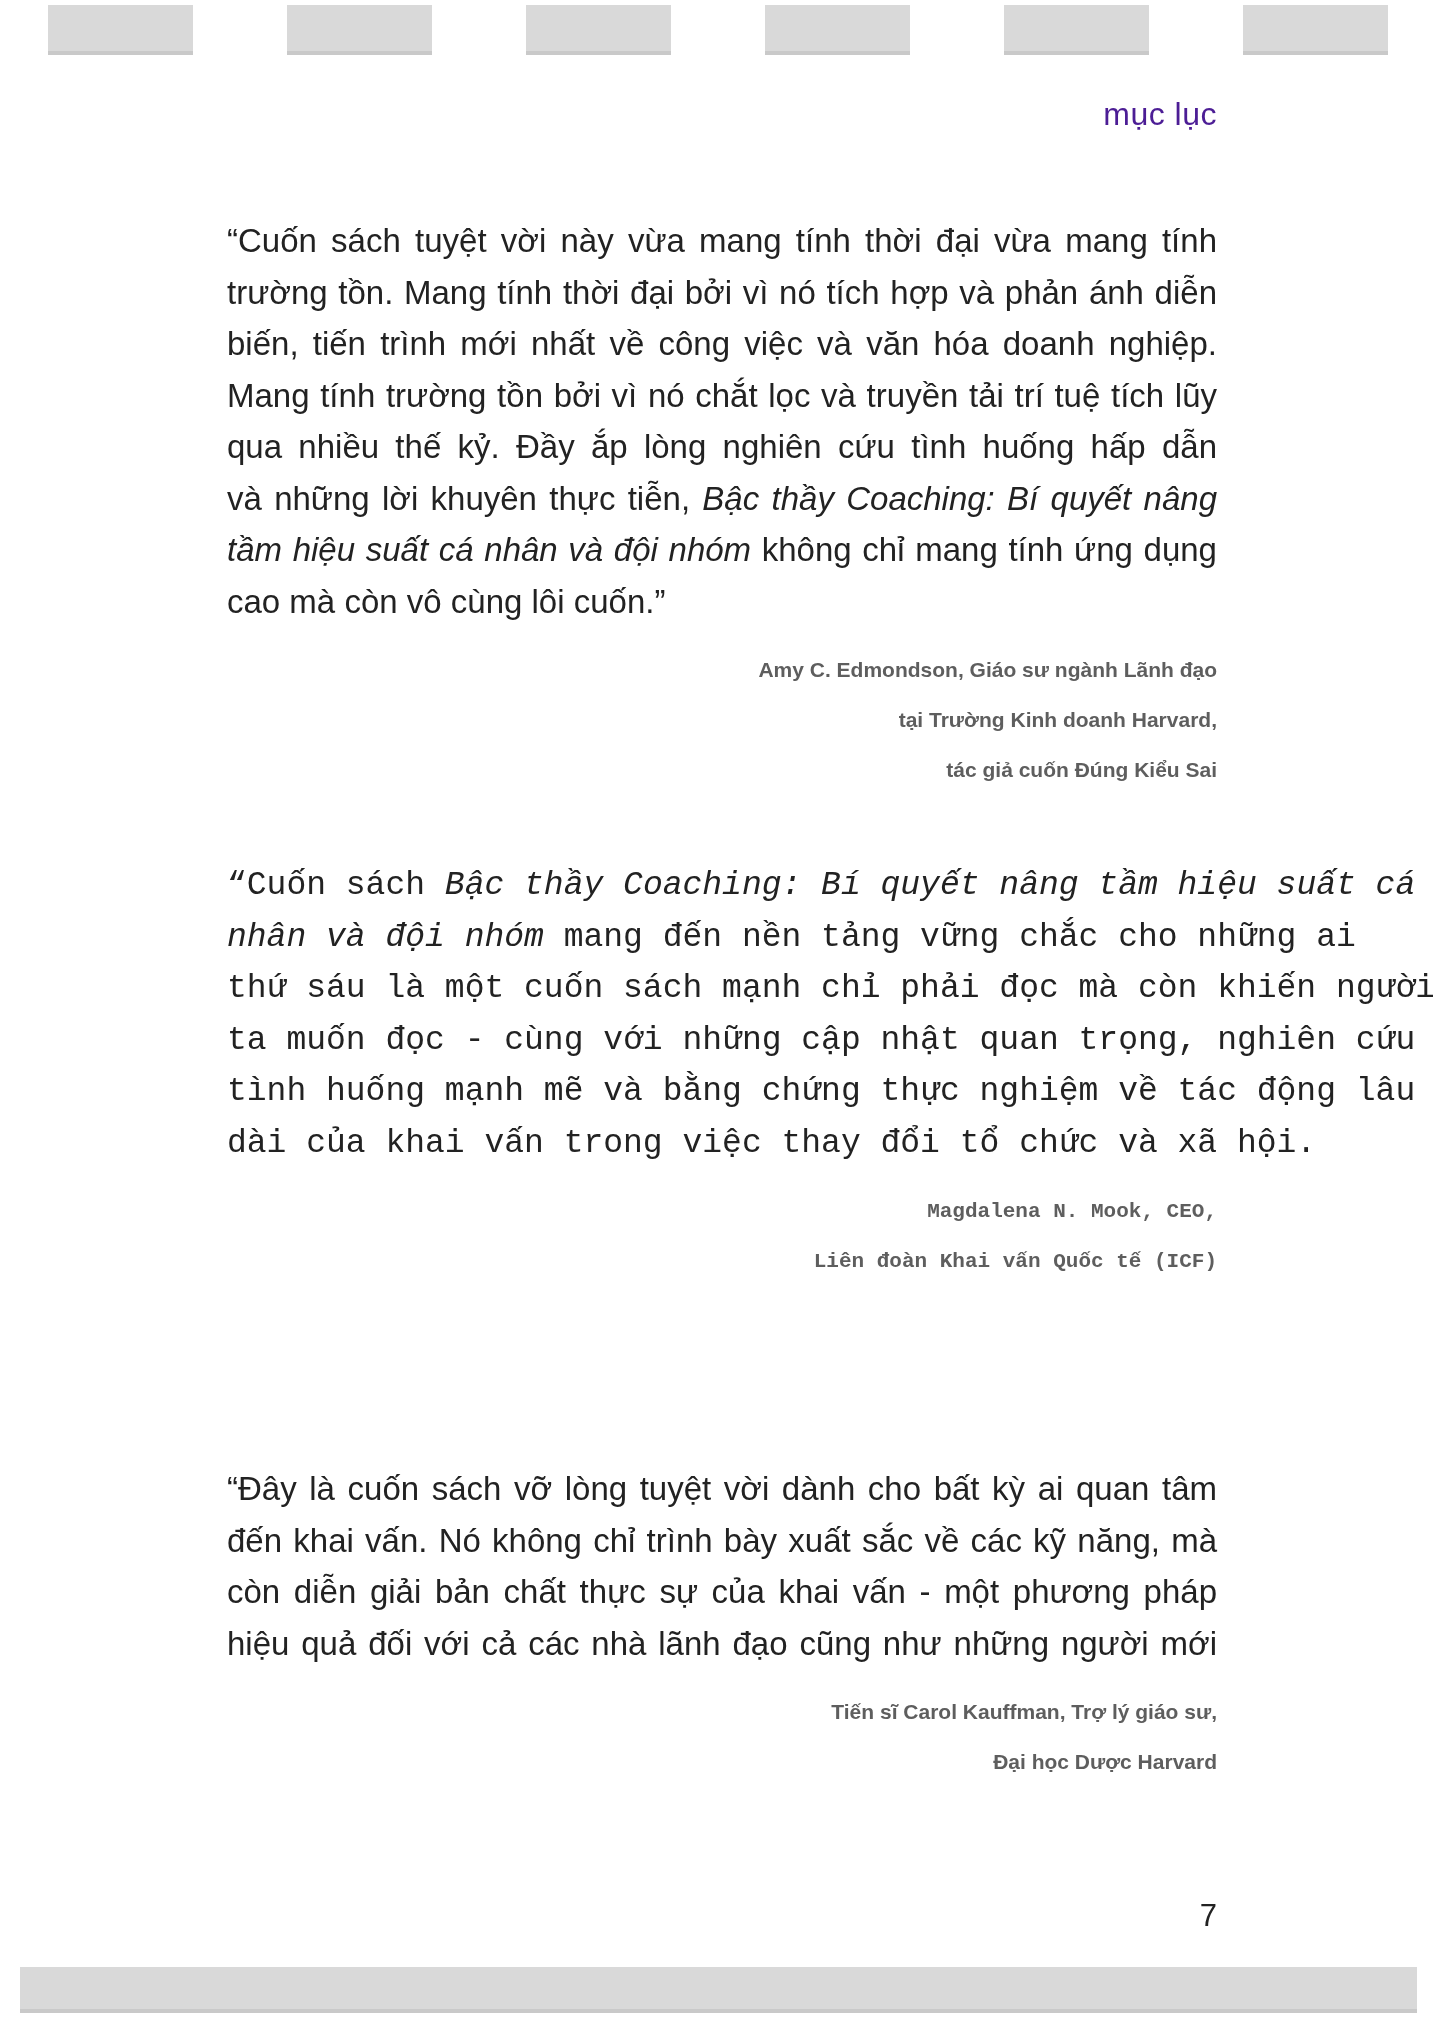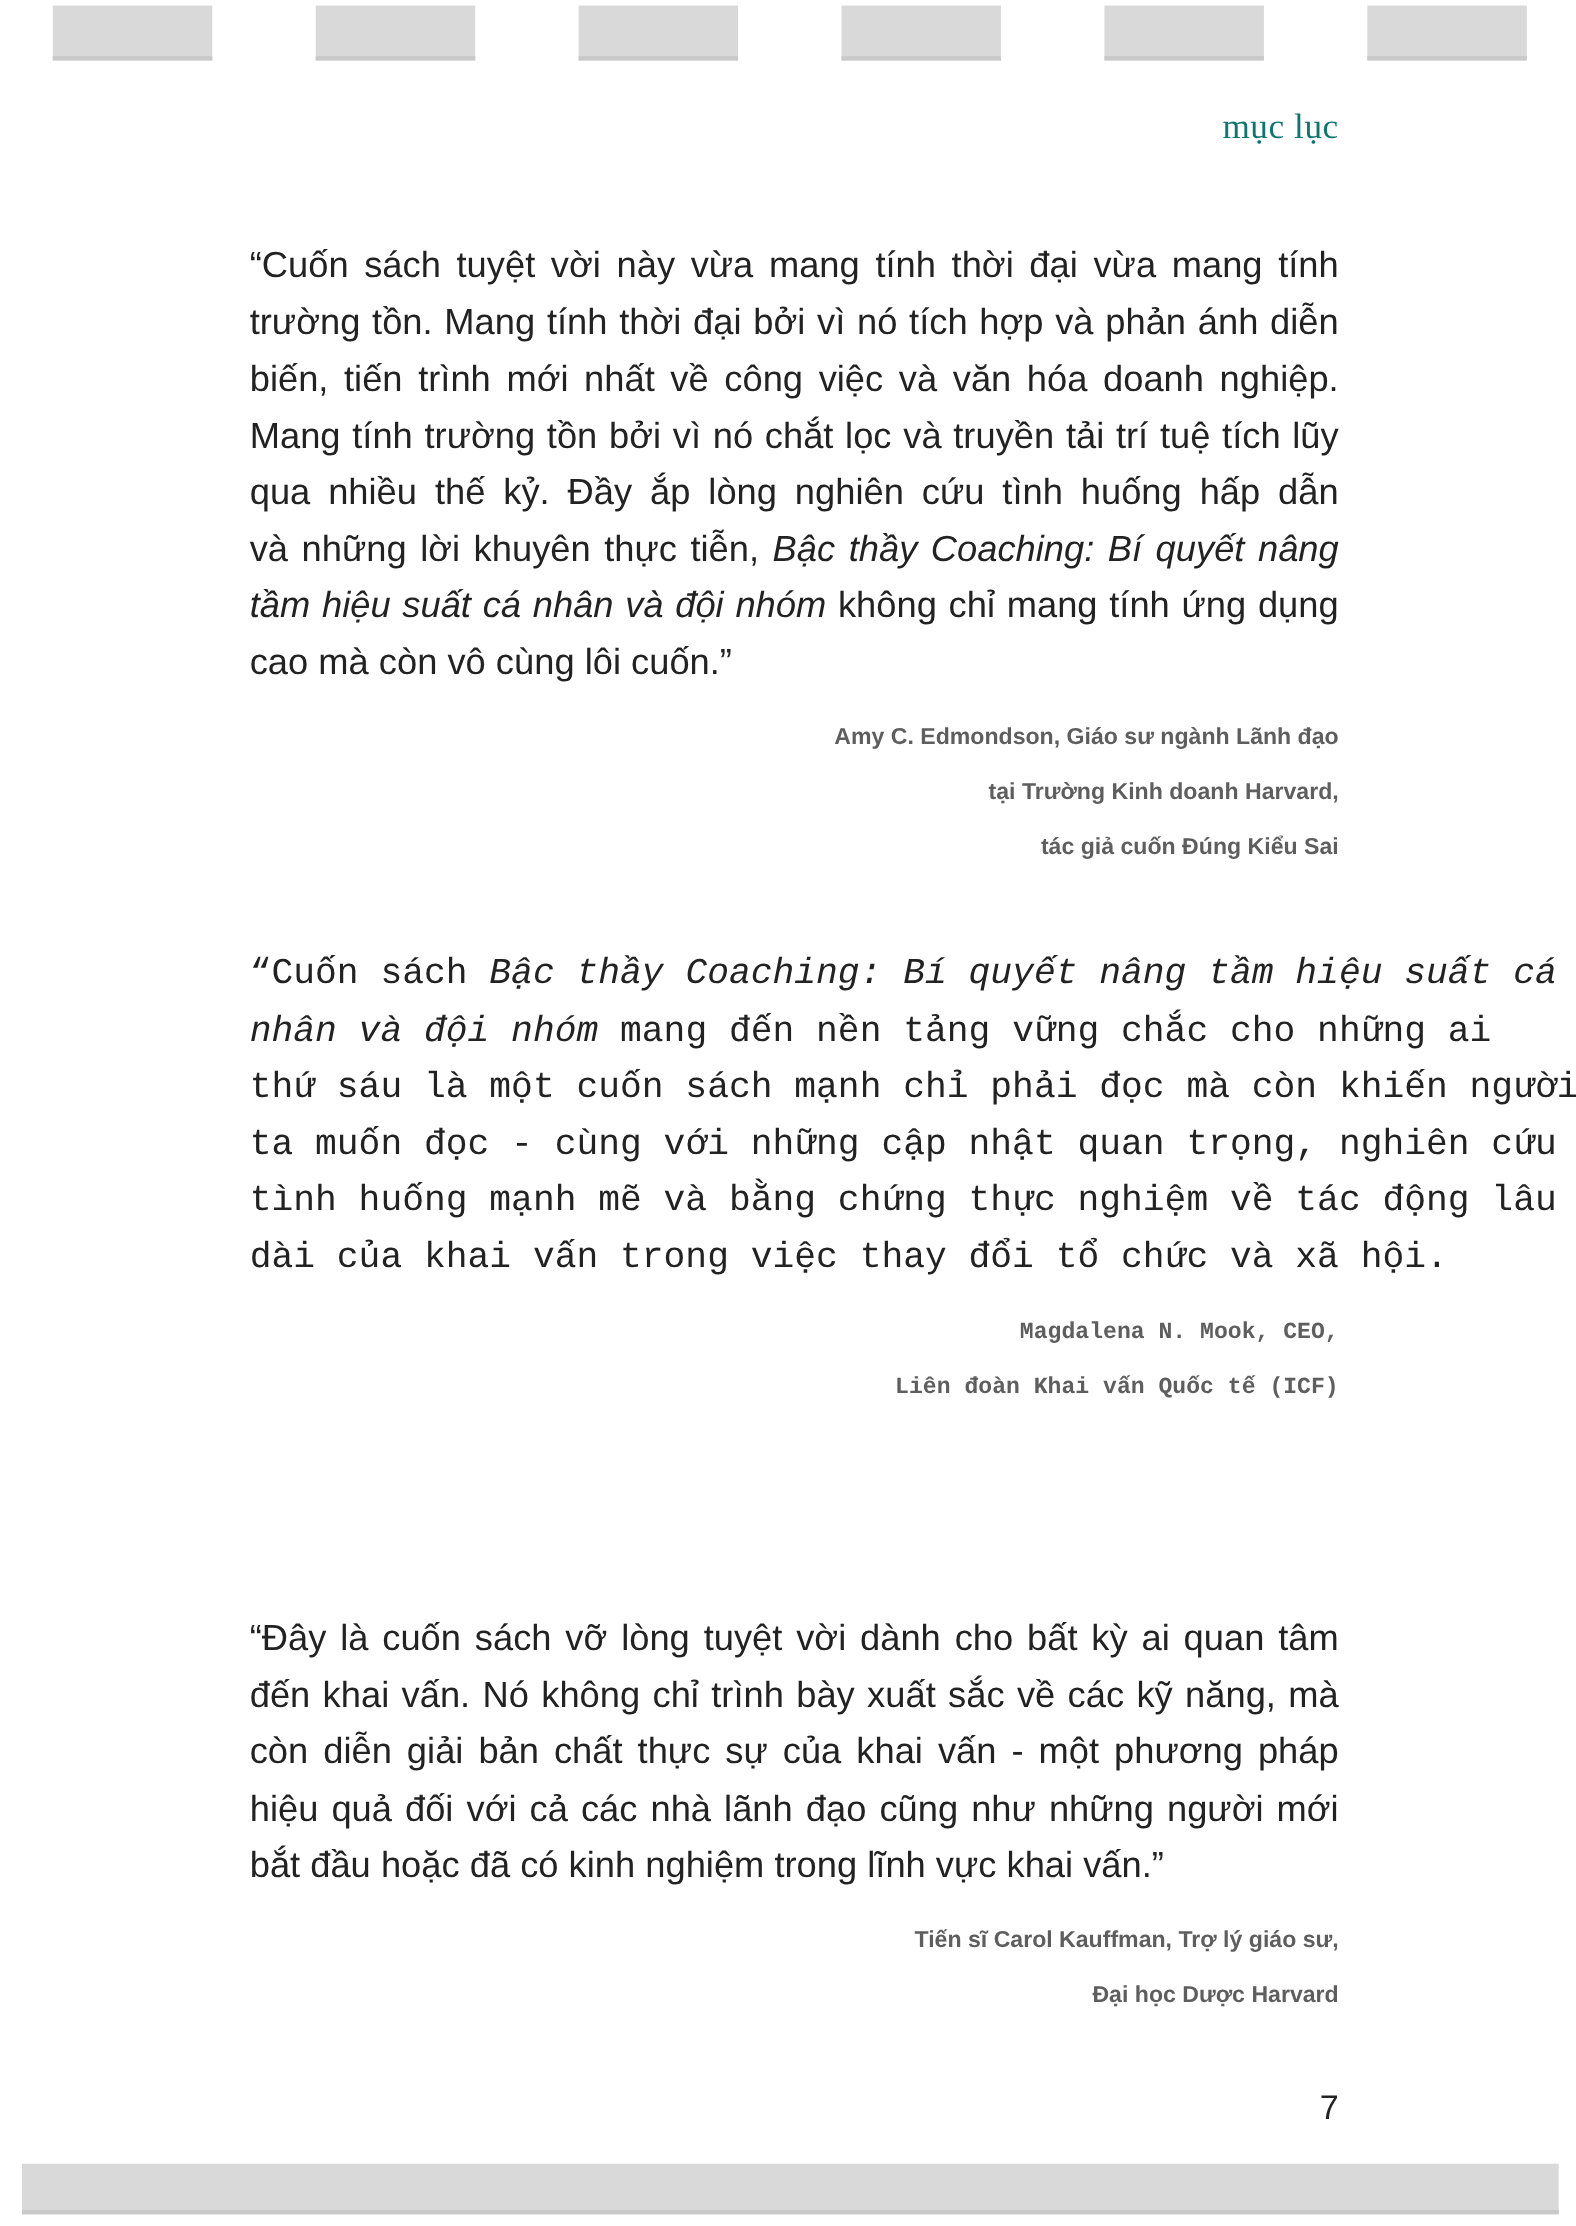--- a/index.html
+++ b/index.html
@@ -16,21 +16,21 @@
     width: 145px; height: 46px;
     background: #d9d9d9;
     border-bottom: 4px solid #c9c9c9;
   }
   .sq1{left:48px;} .sq2{left:287px;} .sq3{left:526px;}
   .sq4{left:765px;} .sq5{left:1004px;} .sq6{left:1243px;}
 
   .header {
     position: absolute; top: 95px; right: 216px;
     font-size: 32px; line-height: 38px;
-    color: #0f766e; letter-spacing: 0.5px; font-family: Liberation Serif, serif;
+    color: #4c1d95; letter-spacing: 0.5px;
   }
 
   .testimonial {
     position: absolute; left: 227px; width: 990px; margin: 0;
   }
   .t1 { top: 215px; } .t2 { top: 860px; font-family: Liberation Mono, monospace; } .t3 { top: 1463px; }
 
   .quote { margin: 0 0 18px 0; }
   .qline {
     font-size: 33px; line-height: 51.5px; color: #222222;
@@ -104,21 +104,20 @@
         <div class="aline">Liên đoàn Khai vấn Quốc tế (ICF)</div>
       </figcaption>
   </figure>
 
   <figure class="testimonial t3">
     <blockquote class="quote">
         <div class="qline"><span>“Đây là cuốn sách vỡ lòng tuyệt vời dành cho bất kỳ ai quan tâm</span></div>
         <div class="qline"><span>đến khai vấn. Nó không chỉ trình bày xuất sắc về các kỹ năng, mà</span></div>
         <div class="qline"><span>còn diễn giải bản chất thực sự của khai vấn - một phương pháp</span></div>
         <div class="qline"><span>hiệu quả đối với cả các nhà lãnh đạo cũng như những người mới</span></div>
-        <div class="qline qlast"><span>bắt đầu hoặc đã có kinh nghiệm trong lĩnh vực khai vấn.”</span></div>
       </blockquote>
     <figcaption class="attr">
         <div class="aline">Tiến sĩ Carol Kauffman, Trợ lý giáo sư,</div>
         <div class="aline">Đại học Dược Harvard</div>
       </figcaption>
   </figure>
 
   <div class="page-number">7</div>
 
   <div class="bottom-bar"></div>

